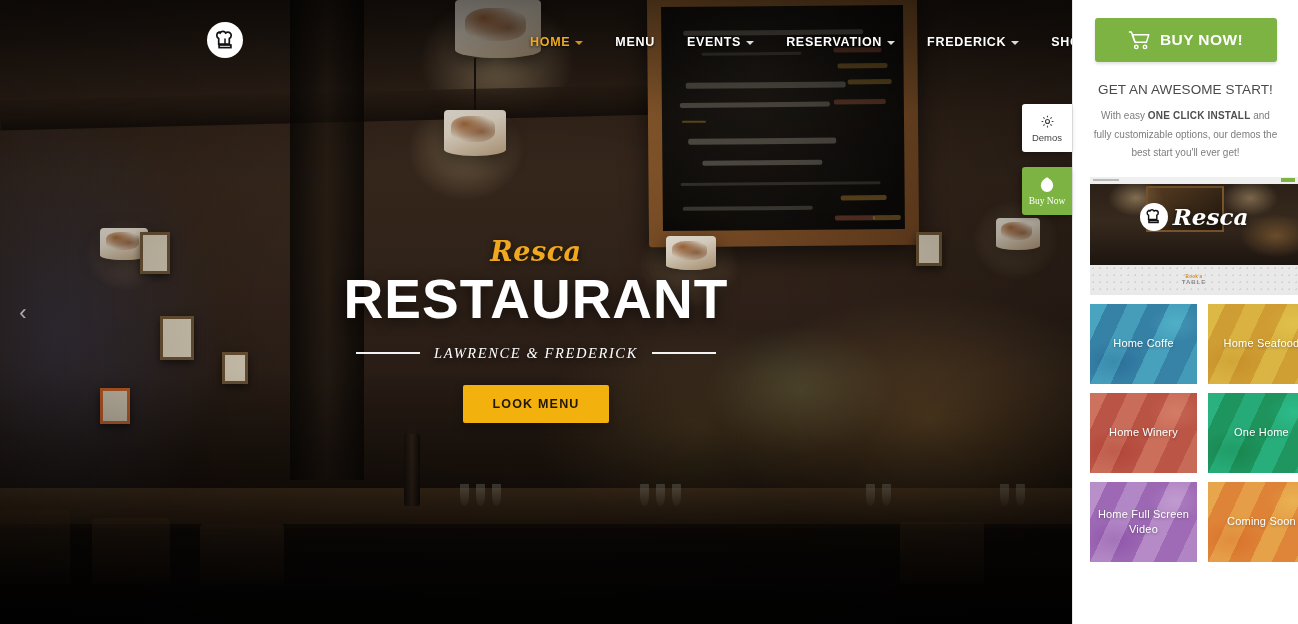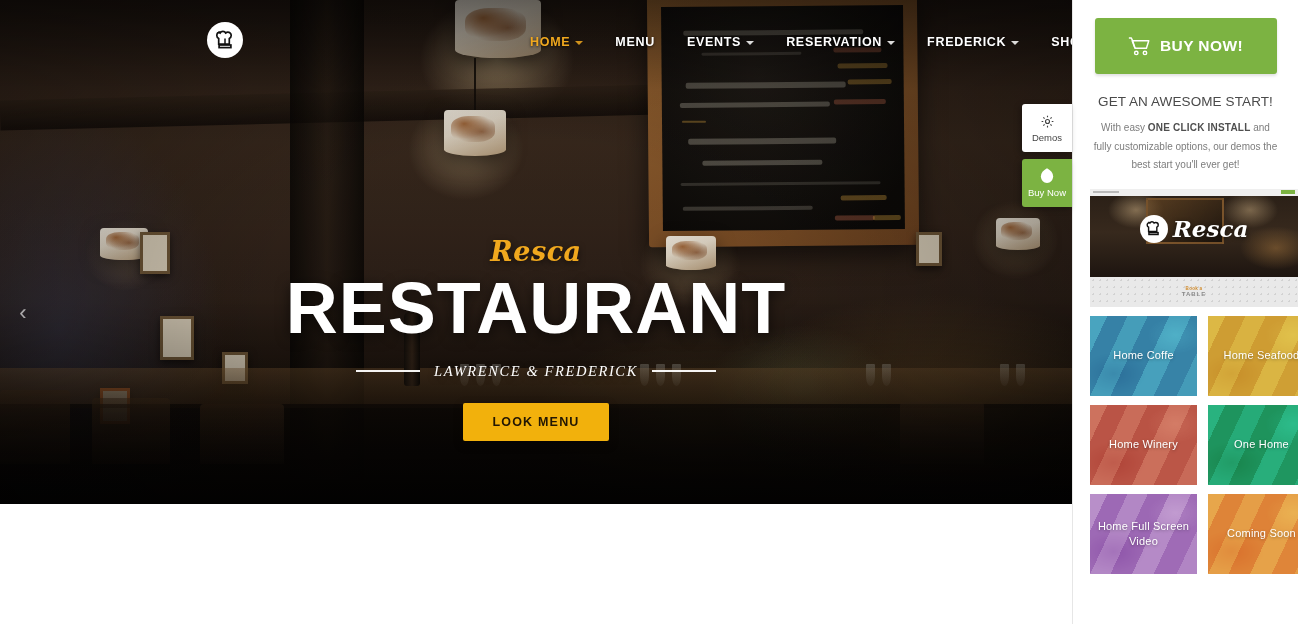--- a/index.html
+++ b/index.html
@@ -17,21 +17,21 @@
     position: relative;
     width: 1298px;
     height: 624px;
     display: flex;
   }
 
   
   .hero {
     position: relative;
     width: 1072px;
-    height: 504px;
+    height: 624px;
     overflow: hidden;
     background: #0f172a;
   }
 
   
   .hero-photo {
     position: absolute;
     inset: 0;
     background:
       
@@ -218,21 +218,21 @@
     font-family: "DejaVu Serif", serif;
     font-style: italic;
     font-weight: bold;
     font-size: 27px;
     color: #f0a81e;
     letter-spacing: 0.5px;
     text-shadow: 0 2px 6px rgba(0,0,0,0.55);
     margin-bottom: 4px;
   }
   .hero-title {
-    font-size: 72px;
+    font-size: 55px;
     font-weight: bold;
     color: #ffffff;
     letter-spacing: 1px;
     line-height: 1.05;
     text-shadow: 0 3px 14px rgba(0,0,0,0.62);
   }
   .hero-sub-wrap {
     display: flex; align-items: center; justify-content: center;
     gap: 14px; margin-top: 16px; font-style: italic;
   }
@@ -291,37 +291,38 @@
     border-radius: 3px 0 0 3px;
   }
   .side-tab.demos {
     background: #ffffff;
     color: #444444;
     box-shadow: -2px 2px 6px rgba(0,0,0,0.28);
   }
   .side-tab.buy {
     background: #7cb342;
     color: #ffffff;
-    margin-top: 7px;
+    margin-top: 15px;
     box-shadow: -2px 2px 6px rgba(0,0,0,0.28);
+    font-family: Liberation Serif, serif;
   }
   .side-tab svg { display: block; }
 
   
   .sidebar {
     position: relative;
     width: 226px; height: 624px;
     background: #ffffff;
     border-left: 1px solid #e6e6e6;
     padding: 16px 17px 0 17px;
     overflow: hidden;
   }
   .buy-now-btn {
     display: flex; align-items: center; justify-content: center; gap: 10px;
-    width: 182px; height: 56px;
+    width: 182px; height: 44px;
     margin: 2px auto 0 auto;
     background: #7cb342;
     border: none;
     border-radius: 3px;
     color: #ffffff;
     font-size: 15.5px;
     font-weight: bold;
     letter-spacing: 0.4px;
     cursor: pointer;
     font-family: "Liberation Sans", sans-serif;

